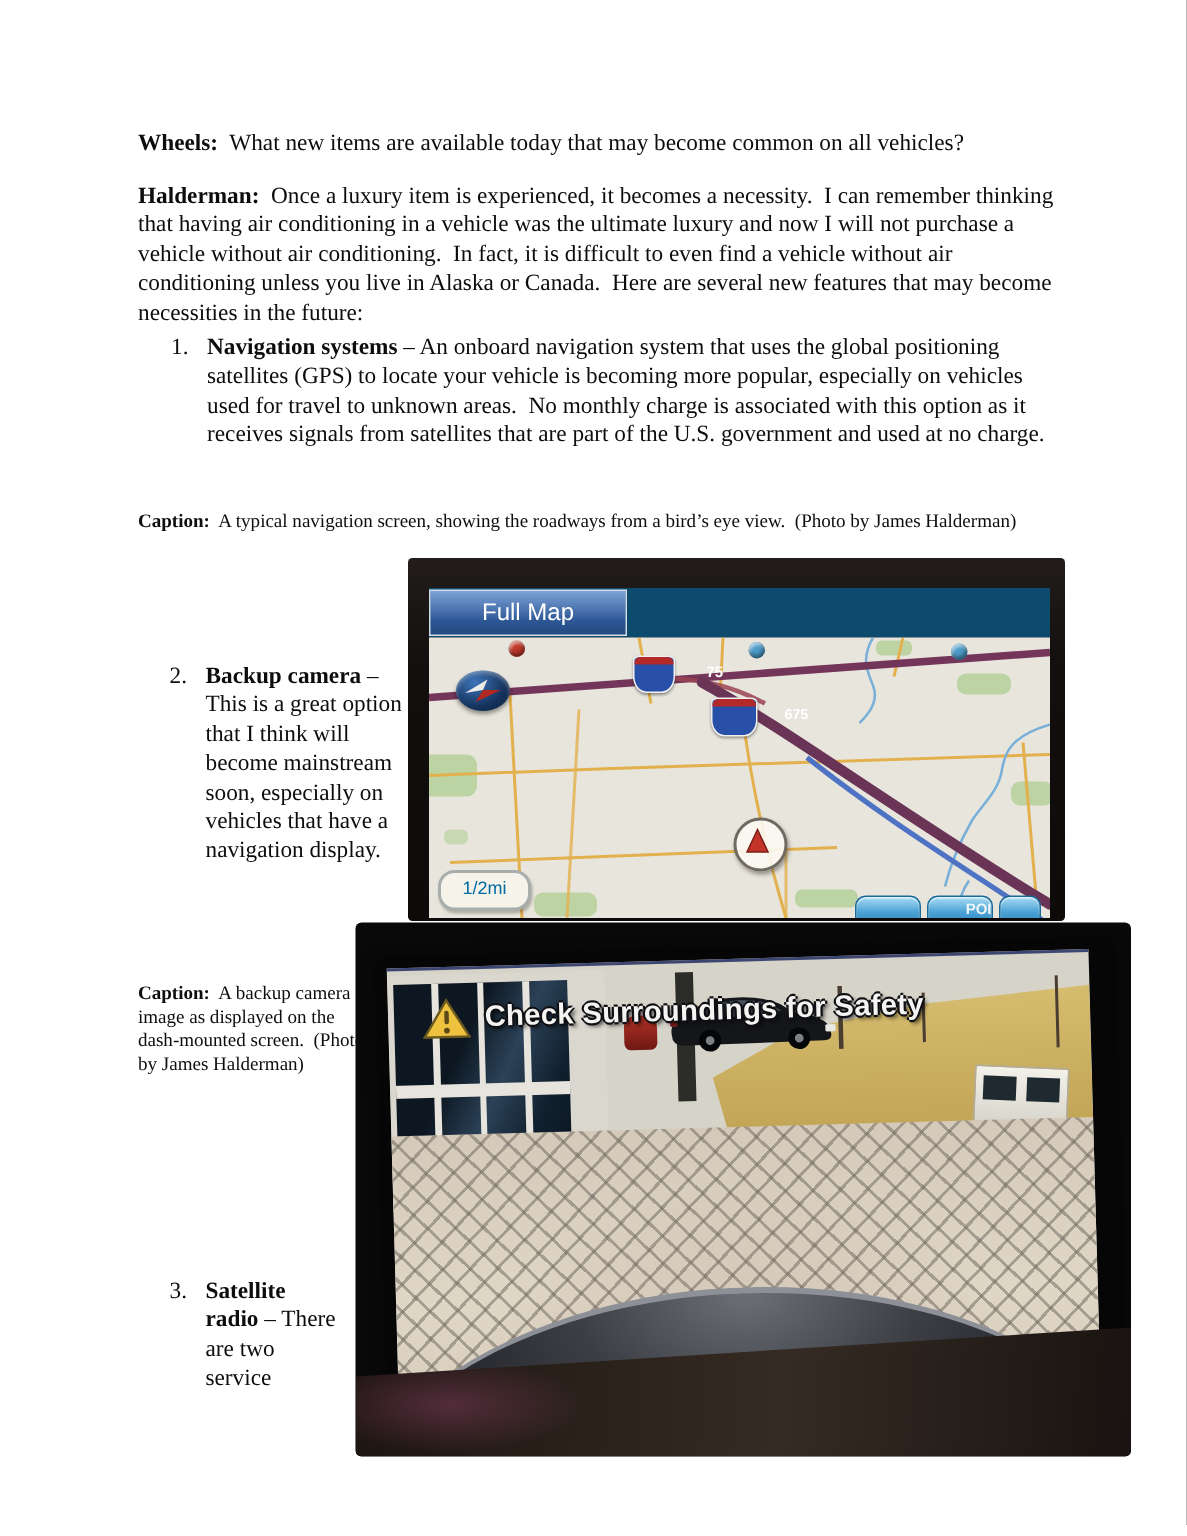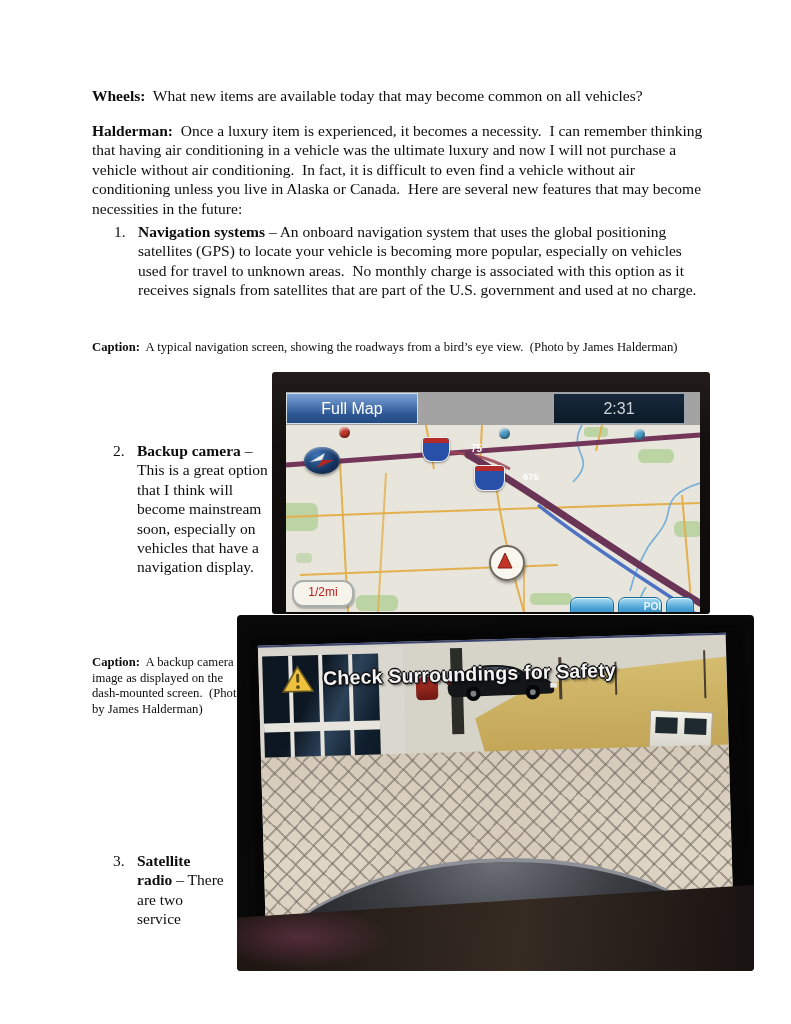--- a/index.html
+++ b/index.html
@@ -12,40 +12,40 @@
   .body-text{font-size:15.5px;line-height:19.4px;}
   .cap-text{font-size:12.7px;line-height:15.5px;}
   b{font-weight:bold;}
   .li{display:flex;}
   .li .num{flex:0 0 24px;}
   .li .li-body{flex:1;}
 
   
   .nav-photo{left:272px;top:372px;width:438px;height:242px;background:linear-gradient(#221d1b,#120f0e 30%,#0d0b0a);border-radius:3px;}
   .nav-screen{position:absolute;left:14px;top:20px;width:414px;height:220px;background:#000;overflow:hidden;}
-  .tabbar{position:absolute;left:0;top:0;width:100%;height:33px;background:#a3a3a3;}
+  .tabbar{position:absolute;left:0;top:0;width:100%;height:33px;background:#0c4a6e;}
   .tab{position:absolute;top:1px;height:29px;line-height:29px;text-align:center;
        font-family:"Liberation Sans",sans-serif;font-size:16px;border:1px solid #98a4b2;}
   .tab.active{background:linear-gradient(#7da3d8,#2c5694 70%,#254a80);border-color:#d4dce6;color:#ffffff;}
   .tab.inactive{background:linear-gradient(#16283a,#0c1a28);color:#ccd3da;}
   .map-wrap{position:absolute;left:0;top:33px;width:414px;height:187px;overflow:hidden;background:#e8e5dc;}
   .dot{position:absolute;width:11px;height:11px;border-radius:50%;box-shadow:inset -1px -2px 3px rgba(0,0,0,.45), inset 1px 2px 2px rgba(255,255,255,.55);}
   .shield{position:absolute;border:1px solid #f0f0f0;border-radius:5px 5px 9px 9px / 3px 3px 11px 11px;
           background:#2850a8;text-align:center;font-family:"Liberation Sans",sans-serif;
           color:#fff;font-weight:bold;box-shadow:0 1px 2px rgba(0,0,0,.4);}
   .shield .band{position:absolute;left:0;top:0;width:100%;height:5px;background:#b42a2a;border-radius:4px 4px 0 0;}
   .shield .s-num{position:relative;display:block;padding-top:5px;margin-left:48px;}
   .compass{position:absolute;left:18px;top:22px;width:36px;height:27px;border-radius:50%;
            background:radial-gradient(ellipse at 35% 30%, #3d74b8, #15335e 60%, #0a1c38);
            box-shadow:0 2px 3px rgba(0,0,0,.4), inset 0 2px 3px rgba(255,255,255,.35);}
   .car-marker{position:absolute;left:203px;top:120px;width:32px;height:32px;border-radius:50%;
               background:rgba(250,248,240,.92);border:2px solid #6f6a60;box-shadow:1px 2px 3px rgba(90,85,75,.6);}
   .scale-badge{position:absolute;left:6px;top:155px;width:58px;height:23px;line-height:21px;text-align:center;
                background:#f5f3ea;border:2px solid #a8aeac;border-radius:11px;
-               font-family:"Liberation Sans",sans-serif;font-size:12px;color:#b91c1c;box-shadow:1px 2px 2px rgba(0,0,0,.25);}
+               font-family:"Liberation Sans",sans-serif;font-size:12px;color:#0369a1;box-shadow:1px 2px 2px rgba(0,0,0,.25);}
   .nav-btn{position:absolute;top:172px;height:19px;border-radius:7px;border:1px solid #1a6a9a;
            background:linear-gradient(#a8dcf4,#48a0d4 55%,#2f86ba);box-shadow:inset 0 1px 1px rgba(255,255,255,.7);
            font-family:"Liberation Sans",sans-serif;font-size:10px;font-weight:bold;color:#eef6fa;text-align:right;line-height:18px;}
 
   
   .bu-photo{left:237px;top:615px;width:517px;height:356px;background:#0a0909;border-radius:4px;overflow:hidden;}
   .bu-frame{position:absolute;left:20px;top:19px;width:478px;height:308px;background:#060606;padding:5px;
             transform:rotate(-1.6deg);box-shadow:0 0 10px rgba(0,0,0,.8);}
   .bu-screen{position:relative;width:468px;height:298px;background:#d6d3c9;overflow:hidden;border-top:2px solid #3c4670;}
   .building{position:absolute;left:0;top:1%;width:31%;height:53%;background:#dad7cf;}
@@ -108,21 +108,20 @@
 
   <div class="abs body-text li" style="left:113px;top:851px;width:116px;">
     <p class="num">3.</p>
     <p class="li-body"><b>Satellite radio</b><span> – There are two service</span></p>
   </div>
 
   <div class="abs nav-photo">
     <div class="nav-screen">
       <div class="tabbar">
         <div class="tab active" style="left:0;width:130px;">Full Map</div>
-        <div class="tab inactive" style="left:267px;width:130px;">2:31</div>
       </div>
       <div class="map-wrap">
         <svg width="414" height="187" viewBox="0 0 414 187">
           <rect x="0" y="0" width="414" height="187" fill="#e8e5dc"></rect>
           <g fill="#b5d09a" opacity="0.85">
             <rect x="-6" y="78" width="38" height="28" rx="7"></rect>
             <rect x="70" y="170" width="42" height="16" rx="6"></rect>
             <rect x="352" y="24" width="36" height="14" rx="6"></rect>
             <rect x="244" y="168" width="42" height="12" rx="5"></rect>
             <rect x="298" y="2" width="24" height="10" rx="4"></rect>

